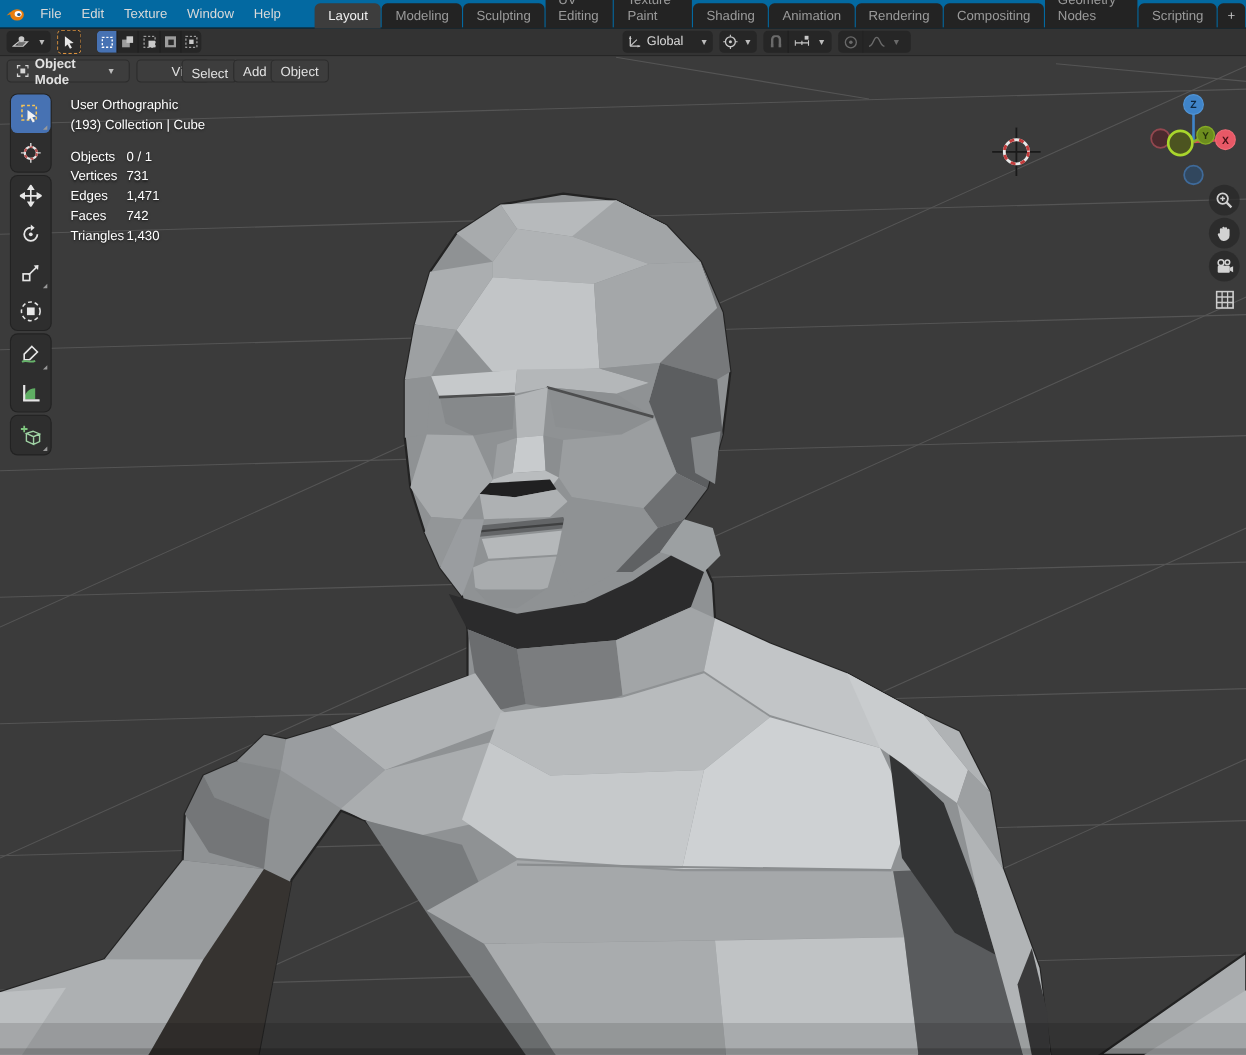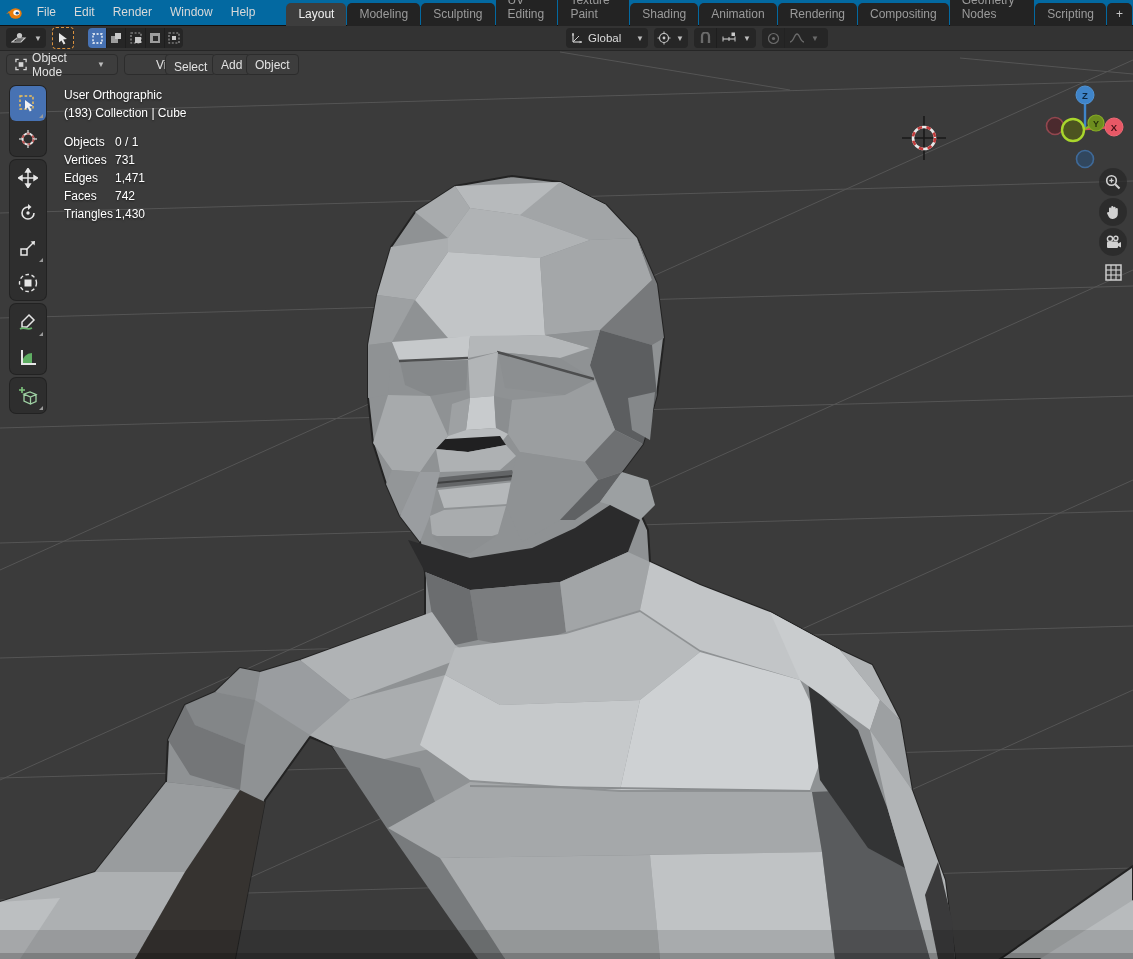--- a/index.html
+++ b/index.html
@@ -189,21 +189,21 @@
     <div class="blender-logo">
       <svg width="18" height="14" viewBox="0 0 18 14">
         <ellipse cx="10.5" cy="7.5" rx="6.2" ry="5.2" fill="#e87d0d"></ellipse>
         <ellipse cx="11.5" cy="6.8" rx="3.2" ry="2.7" fill="#fdfdfd"></ellipse>
         <ellipse cx="12.2" cy="7.2" rx="1.6" ry="1.4" fill="#265787"></ellipse>
         <path d="M1,8 Q4,4.5 9,3.5 L6,6.5 Z" fill="#e87d0d"></path>
       </svg>
     </div>
     <div class="menu-item">File</div>
     <div class="menu-item">Edit</div>
-    <div class="menu-item">Render</div>
+    <div class="menu-item">Texture</div>
     <div class="menu-item">Window</div>
     <div class="menu-item">Help</div>
     <div class="tabs">
       <div class="tab active">Layout</div>
       <div class="tab">Modeling</div>
       <div class="tab">Sculpting</div>
       <div class="tab">UV Editing</div>
       <div class="tab">Texture Paint</div>
       <div class="tab">Shading</div>
       <div class="tab">Animation</div>
@@ -323,21 +323,21 @@
       </span>
       <span class="seg dim" style="width:24px;border-left:1px solid #1e1e1e;">
         <svg width="16" height="12" viewBox="0 0 16 12">
           <path d="M1,10 C5,10 5,2 8,2 C11,2 11,10 15,10" fill="none" stroke="#bdbdbd" stroke-width="1.3"></path>
         </svg>
       </span>
       <span class="chev dim">▼</span>
     </div>
   </div>
 
-  <div class="row3btn" style="left:6px;top:54px;width:112px;">
+  <div class="row3btn" style="left:6px;top:54px;width:112px;font-weight:bold;">
     <svg width="13" height="13" viewBox="0 0 13 13" style="margin-right:5px">
       <path d="M1,4 V1 H4 M9,1 H12 V4 M12,9 V12 H9 M4,12 H1 V9" fill="none" stroke="#d6d6d6" stroke-width="1.4"></path>
       <rect x="4" y="4" width="5" height="5" fill="#d6d6d6"></rect>
     </svg>
     <span>Object Mode</span>
     <span class="chev" style="margin-left:auto">▼</span>
   </div>
   <div class="row3btn" style="left:124px;top:54px;padding-left:31px;">
     <span>View</span>
     </div>

